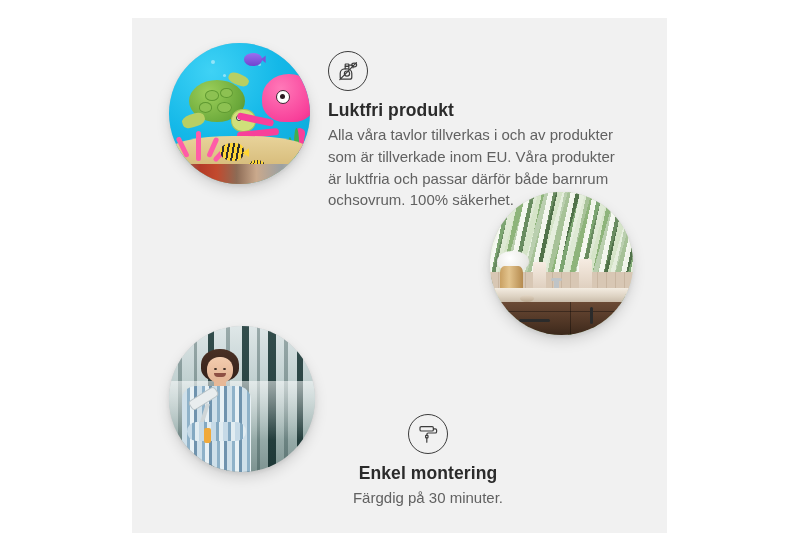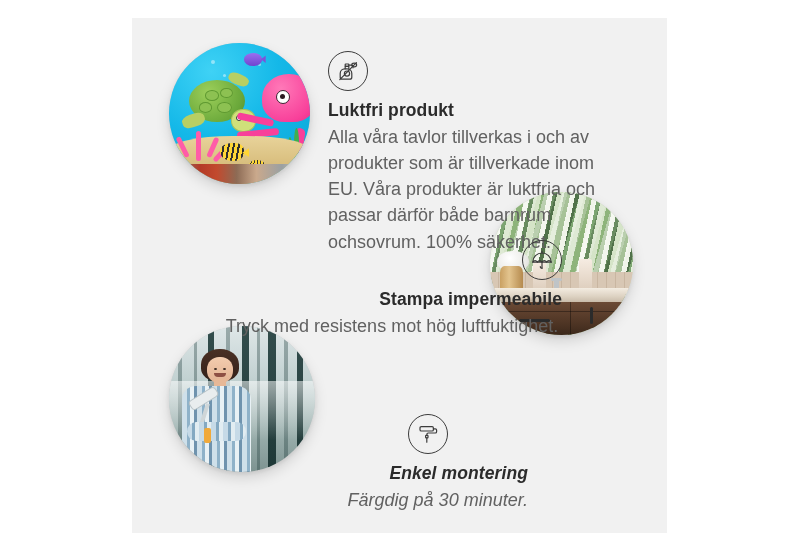--- a/index.html
+++ b/index.html
@@ -127,30 +127,30 @@
   .feature{position:absolute;}
   .icon-ring{
     width:40px;height:40px;border-radius:50%;border:1.6px solid #3c3c3c;
     display:flex;align-items:center;justify-content:center;box-sizing:border-box;
   }
   .icon-ring svg{display:block;}
   .f-title{
     font-size:17.5px;font-weight:700;color:#2b2b2b;letter-spacing:.1px;
     margin:9px 0 4px 0;line-height:1.15;
   }
-  .f-body{font-size:18px;color:#616161;line-height:1.45;}
+  .f-body{font-size:15px;color:#616161;line-height:1.45;}
 
   
   #feature-odourless{left:196px;top:33px;width:300px;}
   
   #feature-waterproof{left:90px;top:222px;width:340px;text-align:right;}
   #feature-waterproof .icon-ring{margin-left:auto;}
   #feature-waterproof .f-body{text-align:center;}
   
-  #feature-assembly{left:196px;top:396px;width:200px;text-align:right;font-style:italic;}
+  #feature-assembly{left:196px;top:396px;width:200px;text-align:center;}
   #feature-assembly .icon-ring{margin:0 auto;}
 </style>
 </head>
 <body>
 
 <div class="page">
   <div class="panel">
 
     <div class="circle" id="circle-ocean">
       <div class="scene">
@@ -268,33 +268,20 @@
           <path d="M13.0 6.2h2.4a1.6 1.6 0 0 1 1.6 1.6v1.0"></path>
           <ellipse cx="18.2" cy="6.0" rx="2.4" ry="1.8"></ellipse>
           <circle cx="11" cy="14.6" r="2.6"></circle>
           <line x1="3.8" y1="20.6" x2="20.4" y2="3.6"></line>
         </svg>
       </div>
       <div class="f-title">Luktfri produkt</div>
       <div class="f-body">Alla våra tavlor tillverkas i och av produkter som är tillverkade inom EU. Våra produkter är luktfria och passar därför både barnrum ochsovrum. 100% säkerhet.</div>
     </div>
 
-    <div class="feature" id="feature-waterproof">
-      <div class="icon-ring">
-        <svg width="24" height="24" viewBox="0 0 24 24" fill="none" stroke="#3c3c3c" stroke-width="1.2" stroke-linecap="round" stroke-linejoin="round">
-          <path d="M2.8 14.2a9.2 9.2 0 0 1 18.4 0z"></path>
-          <path d="M2.8 14.2c1.5-2.2 3.1-2.2 4.6 0 1.5-2.2 3.1-2.2 4.6 0 1.5-2.2 3.1-2.2 4.6 0 1.5-2.2 3.1-2.2 4.6 0"></path>
-          <line x1="12" y1="14.2" x2="12" y2="20.2"></line>
-          <path d="M12 20.2a1.7 1.7 0 0 1-1.7-1.7"></path>
-          <line x1="12" y1="5.0" x2="12" y2="3.2"></line>
-        </svg>
-      </div>
-      <div class="f-title">Stampa impermeabile</div>
-      <div class="f-body">Tryck med resistens mot hög luftfuktighet.</div>
-    </div>
 
     <div class="feature" id="feature-assembly">
       <div class="icon-ring">
         <svg width="24" height="24" viewBox="0 0 24 24" fill="none" stroke="#3c3c3c" stroke-width="1.2" stroke-linecap="round" stroke-linejoin="round">
           <rect x="4.0" y="4.6" width="13.4" height="4.4" rx="1.3"></rect>
           <path d="M17.4 6.8h1.9a1.3 1.3 0 0 1 1.3 1.3v1.6a1.3 1.3 0 0 1-1.3 1.3h-7.1a1.3 1.3 0 0 0-1.3 1.3v1.0"></path>
           <rect x="9.6" y="13.3" width="2.4" height="2.6" rx="0.6"></rect>
           <line x1="10.8" y1="15.9" x2="10.8" y2="20.2"></line>
         </svg>
       </div>

